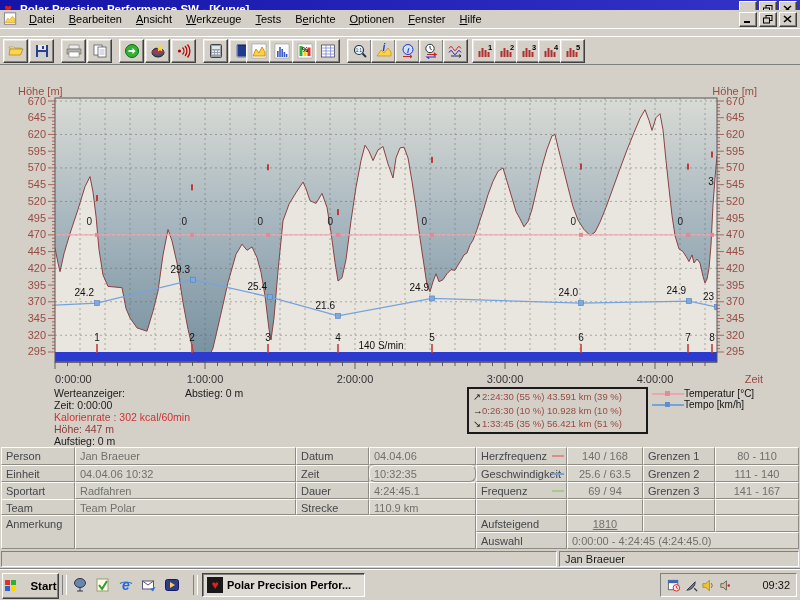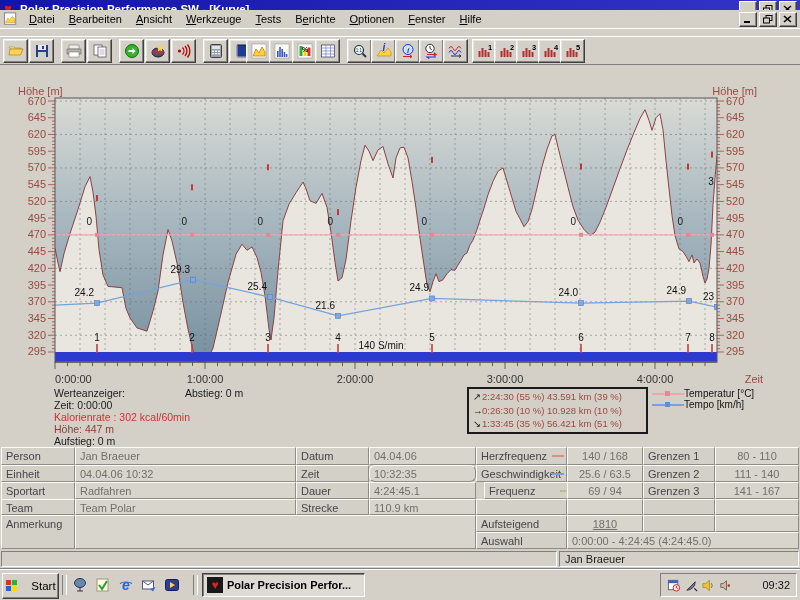--- a/index.html
+++ b/index.html
@@ -54,21 +54,21 @@
   .dash{position:absolute;right:2px;top:7px;width:12px;height:2px;}
   
   .status-panel{position:absolute;height:16px;background:#d4d0c8;border:1px solid;
     border-color:#808080 #fff #fff #808080;font-size:11px;color:#1a1a1a;
     padding:1px 5px;box-sizing:border-box;white-space:nowrap;}
   
   #taskbar{position:absolute;left:0;top:569px;width:800px;height:31px;background:#d4d0c8;
     border-top:1px solid #fff;box-shadow:0 -1px 0 #808080;}
   #start-btn{position:absolute;left:2px;top:3px;width:55px;height:24px;background:#d4d0c8;
     border:1px solid;border-color:#fff #404040 #404040 #fff;box-shadow:inset -1px -1px 0 #808080;
-    display:flex;align-items:center;justify-content:center;gap:12px;font-weight:normal;font-size:11.5px;}
+    display:flex;align-items:center;justify-content:center;gap:12px;font-weight:bold;font-size:11.5px;}
   .tb-sep{position:absolute;top:5px;width:3px;height:20px;border-left:1px solid #808080;border-right:1px solid #fff;}
   .ql{position:absolute;top:6px;width:18px;height:18px;display:flex;align-items:center;justify-content:center;}
   #task-btn{position:absolute;left:202px;top:3px;width:163px;height:24px;background:#dedbd4;
     border:1px solid;border-color:#404040 #fff #fff #404040;box-shadow:inset 1px 1px 0 #808080;
     display:flex;align-items:center;gap:4px;font-weight:bold;font-size:11px;padding:0 4px;box-sizing:border-box;
     white-space:nowrap;overflow:hidden;}
   #task-btn .hicon{width:16px;height:16px;background:#181818;color:#e02020;font-size:12px;
     display:flex;align-items:center;justify-content:center;flex:none;}
   #tray{position:absolute;left:660px;top:3px;width:137px;height:24px;background:#d4d0c8;
     border:1px solid;border-color:#808080 #fff #fff #808080;display:flex;align-items:center;padding:0 6px;box-sizing:border-box;}
@@ -752,21 +752,21 @@
       <div class="cell lab" style="left: 296px; top: 499px; width: 73px; height: 16px;">Strecke</div>
       <div class="cell val" style="left: 369px; top: 499px; width: 107px; height: 16px;">110.9 km</div>
       <div class="cell lab" style="left: 476px; top: 447px; width: 91px; height: 18px;">Herzfrequenz<span class="dash" style="background: rgb(224, 138, 138);"></span></div>
       <div class="cell val cen" style="left: 567px; top: 447px; width: 76px; height: 18px;">140 / 168</div>
       <div class="cell lab" style="left: 643px; top: 447px; width: 72px; height: 18px;">Grenzen 1</div>
       <div class="cell val cen" style="left: 715px; top: 447px; width: 84px; height: 18px;">80 - 110</div>
       <div class="cell lab" style="left: 476px; top: 465px; width: 91px; height: 17px;">Geschwindigkeit<span class="dash" style="background: rgb(125, 159, 212);"></span></div>
       <div class="cell val cen" style="left: 567px; top: 465px; width: 76px; height: 17px;">25.6 / 63.5</div>
       <div class="cell lab" style="left: 643px; top: 465px; width: 72px; height: 17px;">Grenzen 2</div>
       <div class="cell val cen" style="left: 715px; top: 465px; width: 84px; height: 17px;">111 - 140</div>
-      <div class="cell lab" style="left: 476px; top: 482px; width: 91px; height: 17px; margin-left: 8px;">Frequenz<span class="dash" style="background: rgb(169, 201, 140);"></span></div>
+      <div class="cell lab" style="left: 476px; top: 482px; width: 91px; height: 17px;">Frequenz<span class="dash" style="background: rgb(169, 201, 140);"></span></div>
       <div class="cell val cen" style="left: 567px; top: 482px; width: 76px; height: 17px;">69 / 94</div>
       <div class="cell lab" style="left: 643px; top: 482px; width: 72px; height: 17px;">Grenzen 3</div>
       <div class="cell val cen" style="left: 715px; top: 482px; width: 84px; height: 17px;">141 - 167</div>
       <div class="cell lab" style="left: 476px; top: 499px; width: 91px; height: 16px;"></div>
       <div class="cell val" style="left: 567px; top: 499px; width: 76px; height: 16px;"></div>
       <div class="cell lab" style="left: 643px; top: 499px; width: 72px; height: 16px;"></div>
       <div class="cell val" style="left: 715px; top: 499px; width: 84px; height: 16px;"></div>
       <div class="cell lab" style="left: 1px; top: 515px; width: 74px; height: 34px;">Anmerkung</div>
       <div class="cell val" style="left: 75px; top: 515px; width: 401px; height: 34px;"></div>
       <div class="cell lab" style="left: 476px; top: 515px; width: 91px; height: 17px;">Aufsteigend</div>

